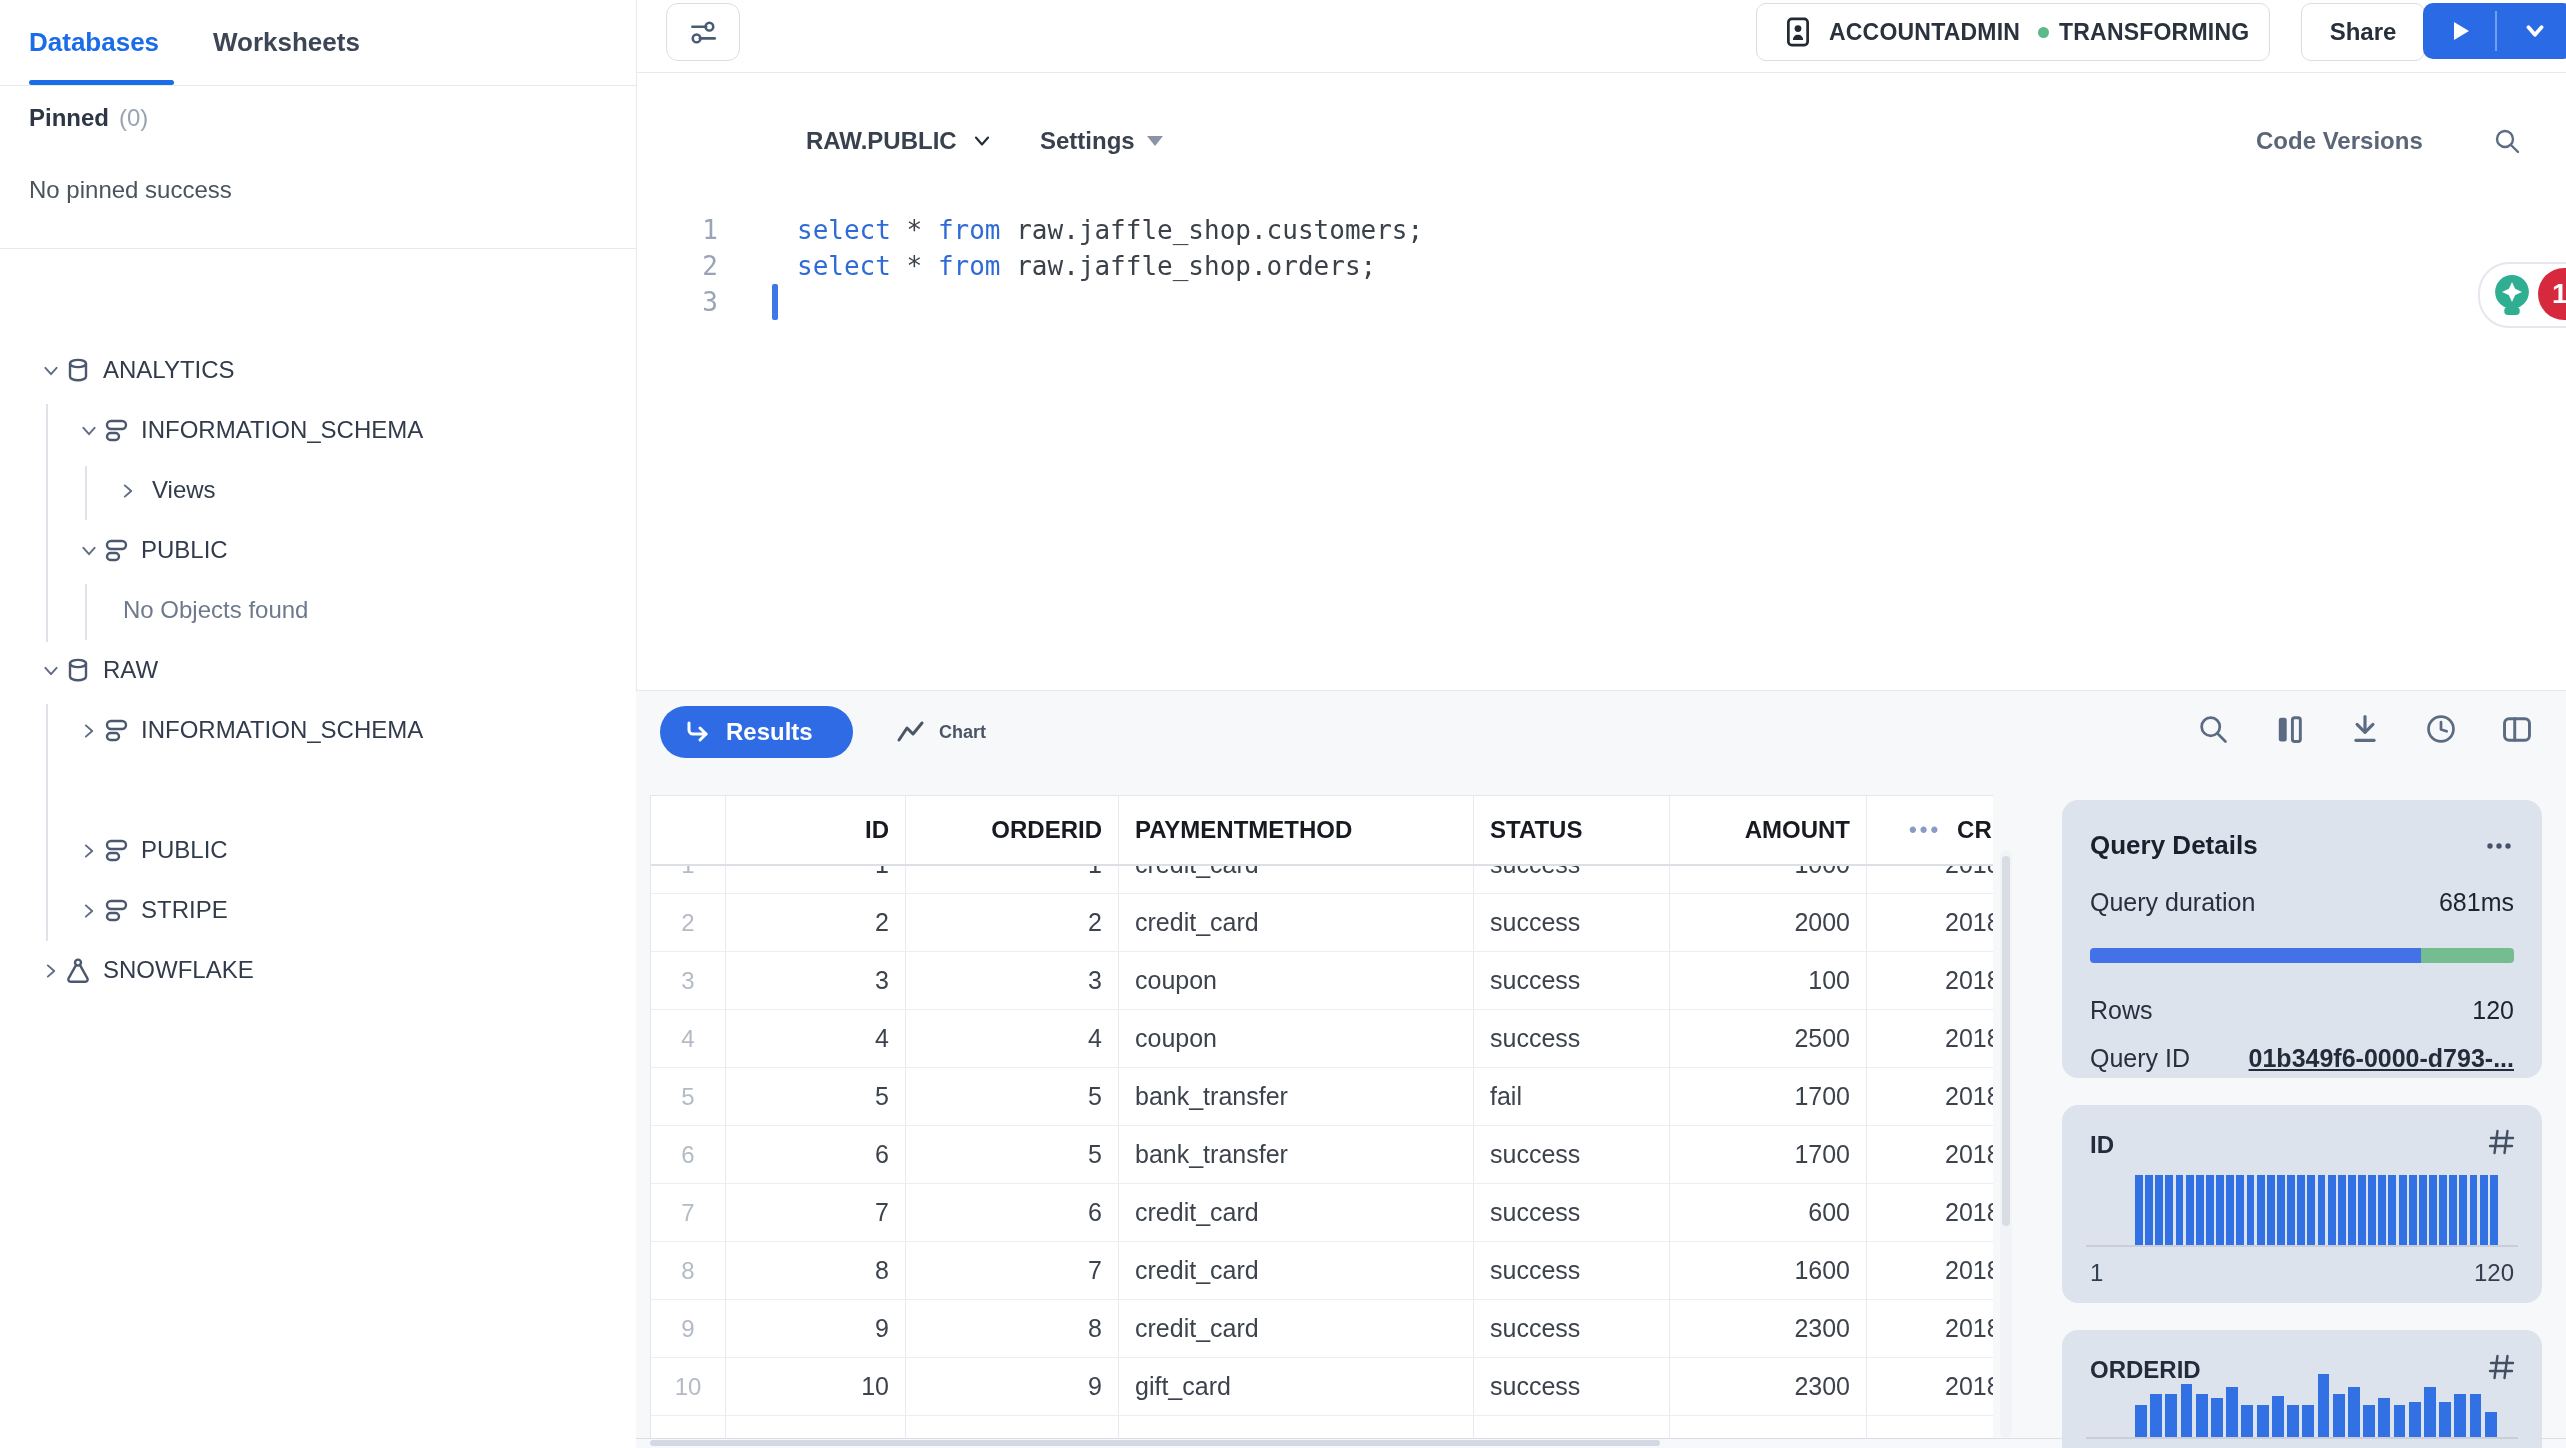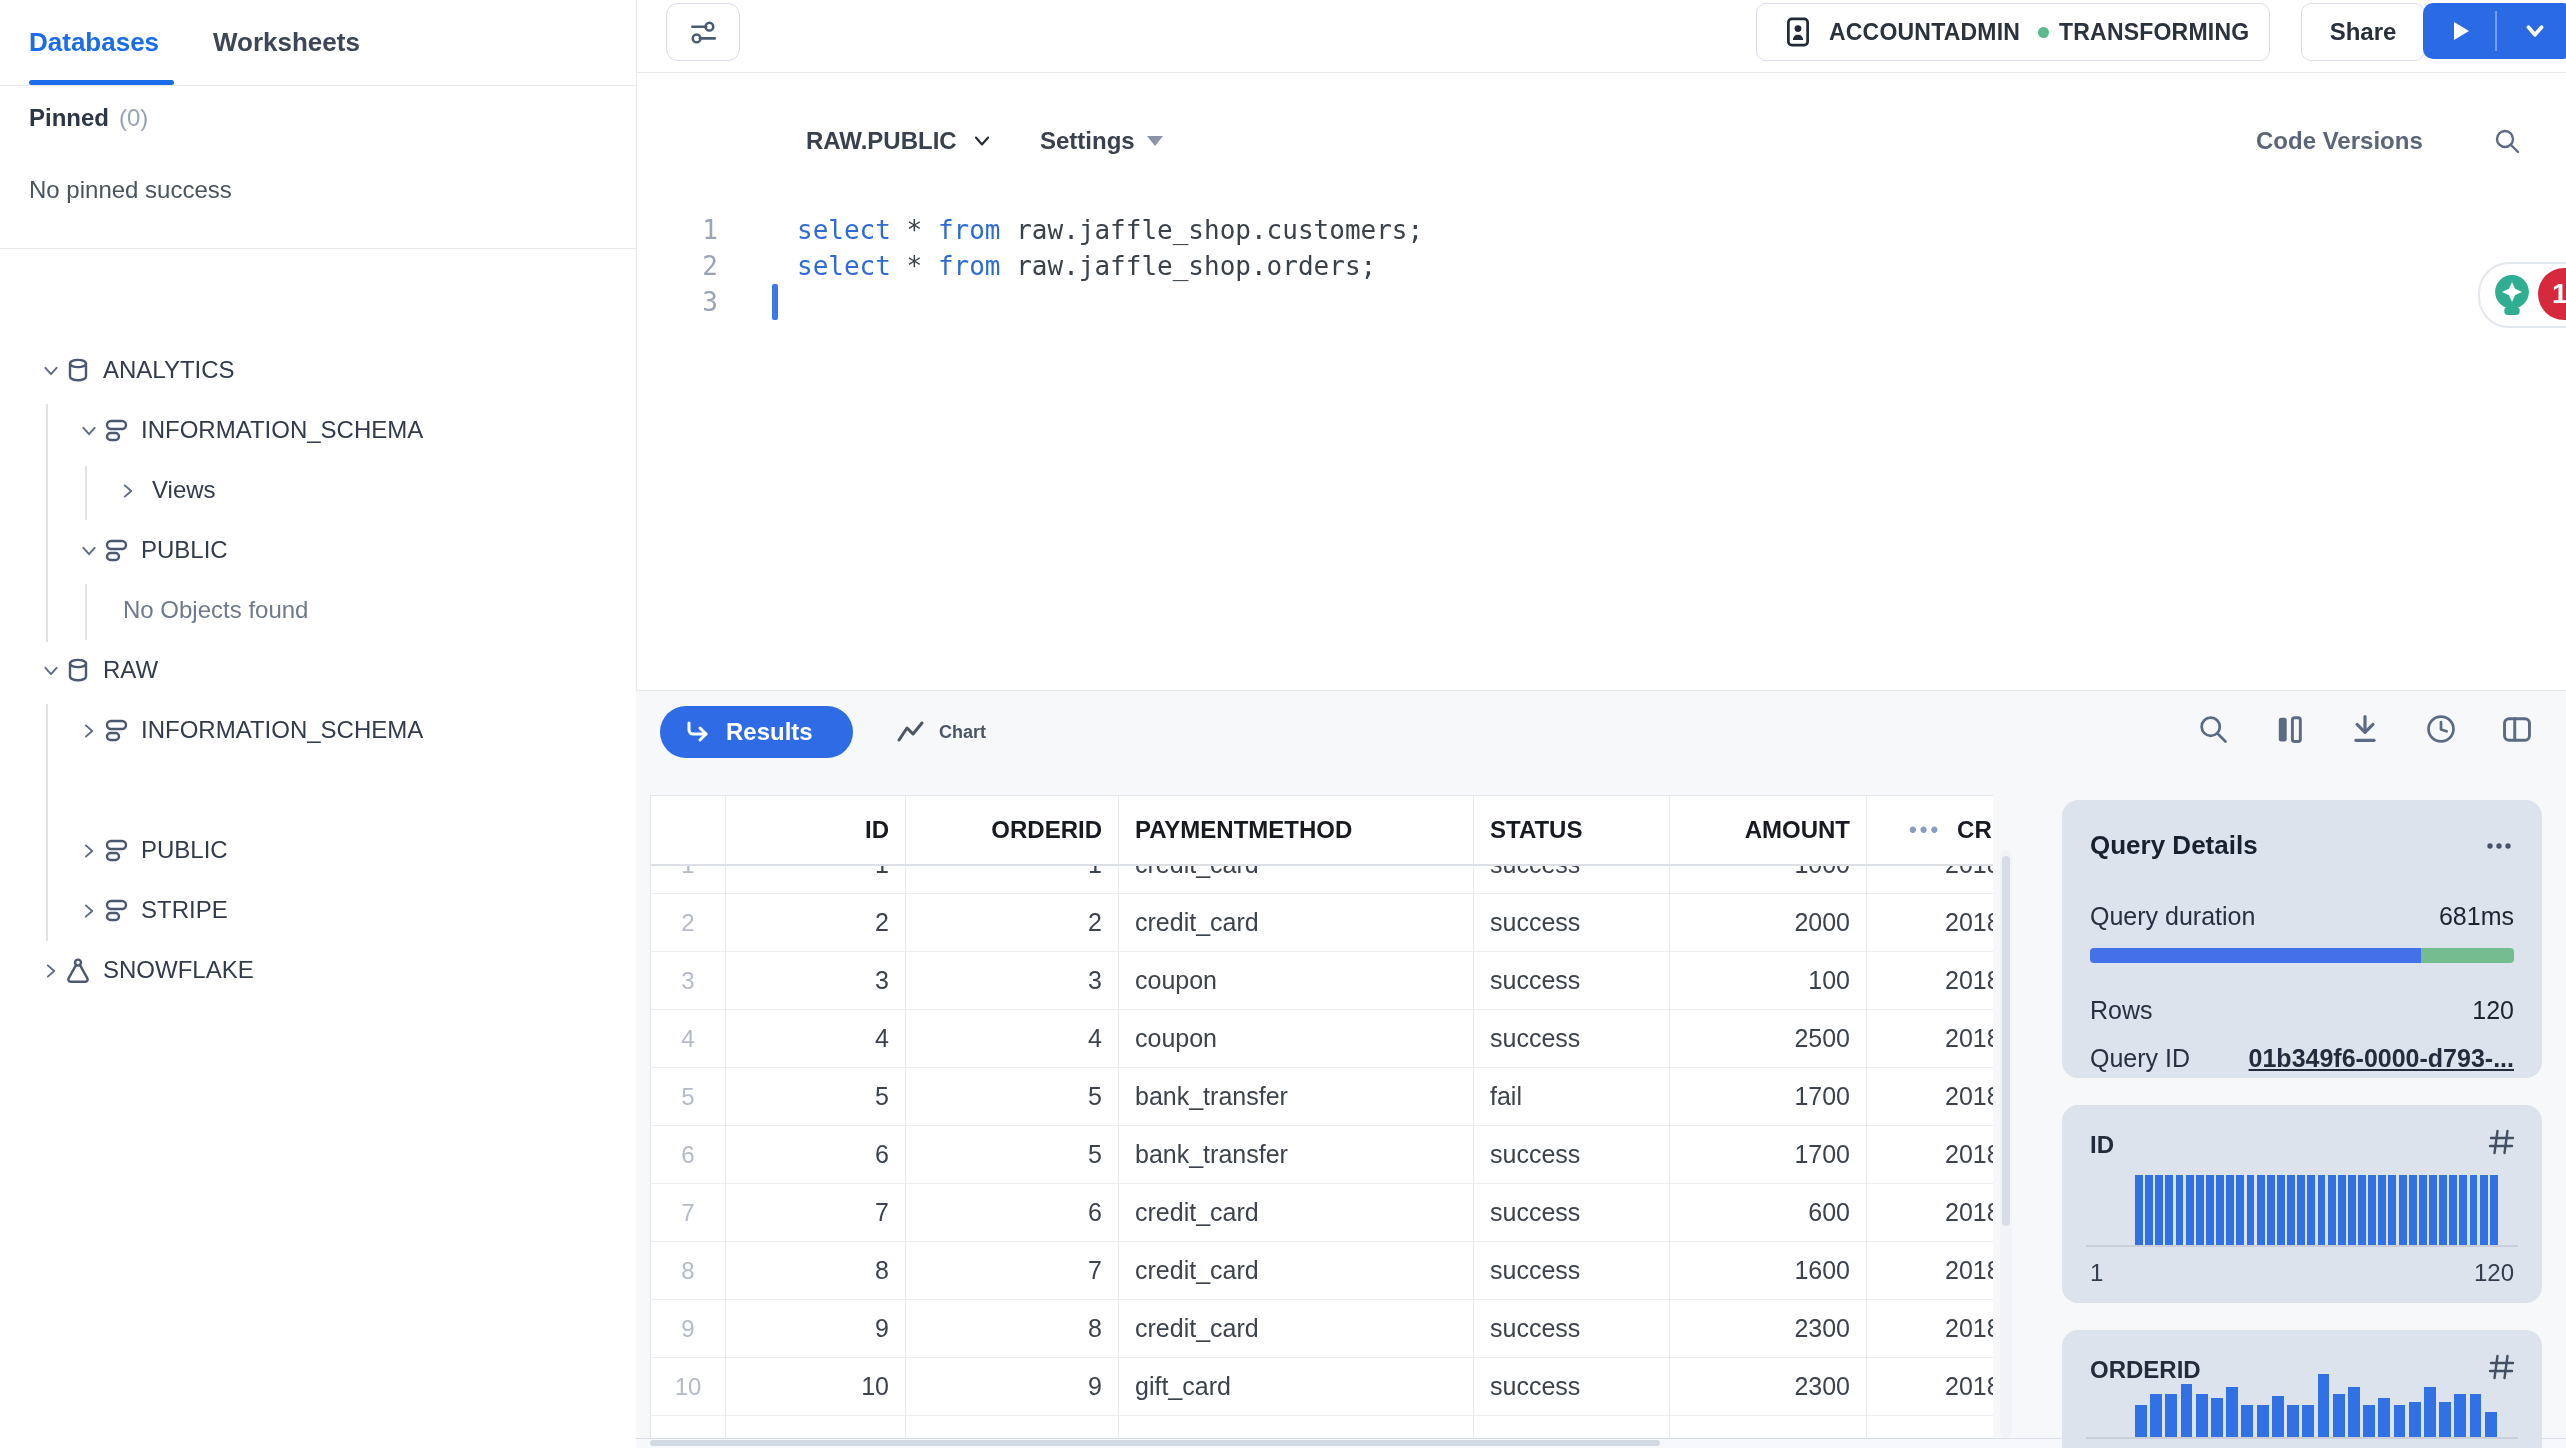--- a/index.html
+++ b/index.html
@@ -95,21 +95,21 @@
   #hscroll-thumb{left:650px;top:1440px;width:1010px;height:6px;background:#d3d9e2;border-radius:3px;cursor:pointer;}
 
   
   .card{position:absolute;left:2062px;width:480px;background:#dde3ed;border-radius:16px;}
   #card-query{top:800px;height:278px;}
   .card-title-row{position:absolute;left:28px;right:28px;top:30px;display:flex;justify-content:space-between;align-items:center;}
   .card-title{font-size:26px;font-weight:700;color:#18212e;}
   .card-menu{color:#46526a;cursor:pointer;}
   .kv{position:absolute;left:28px;right:28px;display:flex;justify-content:space-between;font-size:25px;color:#27303f;}
   .kv .v{color:#1c2430;}
-  #qd-duration{top:102px;}
+  #qd-duration{top:88px;}
   #qd-bar{position:absolute;left:28px;top:148px;width:424px;height:15px;border-radius:4px;overflow:hidden;display:flex;}
   #qd-bar-blue{height:15px;}
   #qd-bar-green{height:15px;flex:1;}
   #qd-rows{top:196px;}
   #qd-queryid{top:244px;}
   #qd-queryid .v{font-weight:700;text-decoration:underline;cursor:pointer;color:#232c3a;}
   #card-id{top:1105px;height:198px;}
   #card-orderid{top:1330px;height:230px;}
   .hist-title{position:absolute;left:28px;top:26px;font-size:24px;font-weight:700;color:#232c3a;}
   .hash-icon{position:absolute;right:26px;top:22px;color:#434f63;cursor:pointer;}

